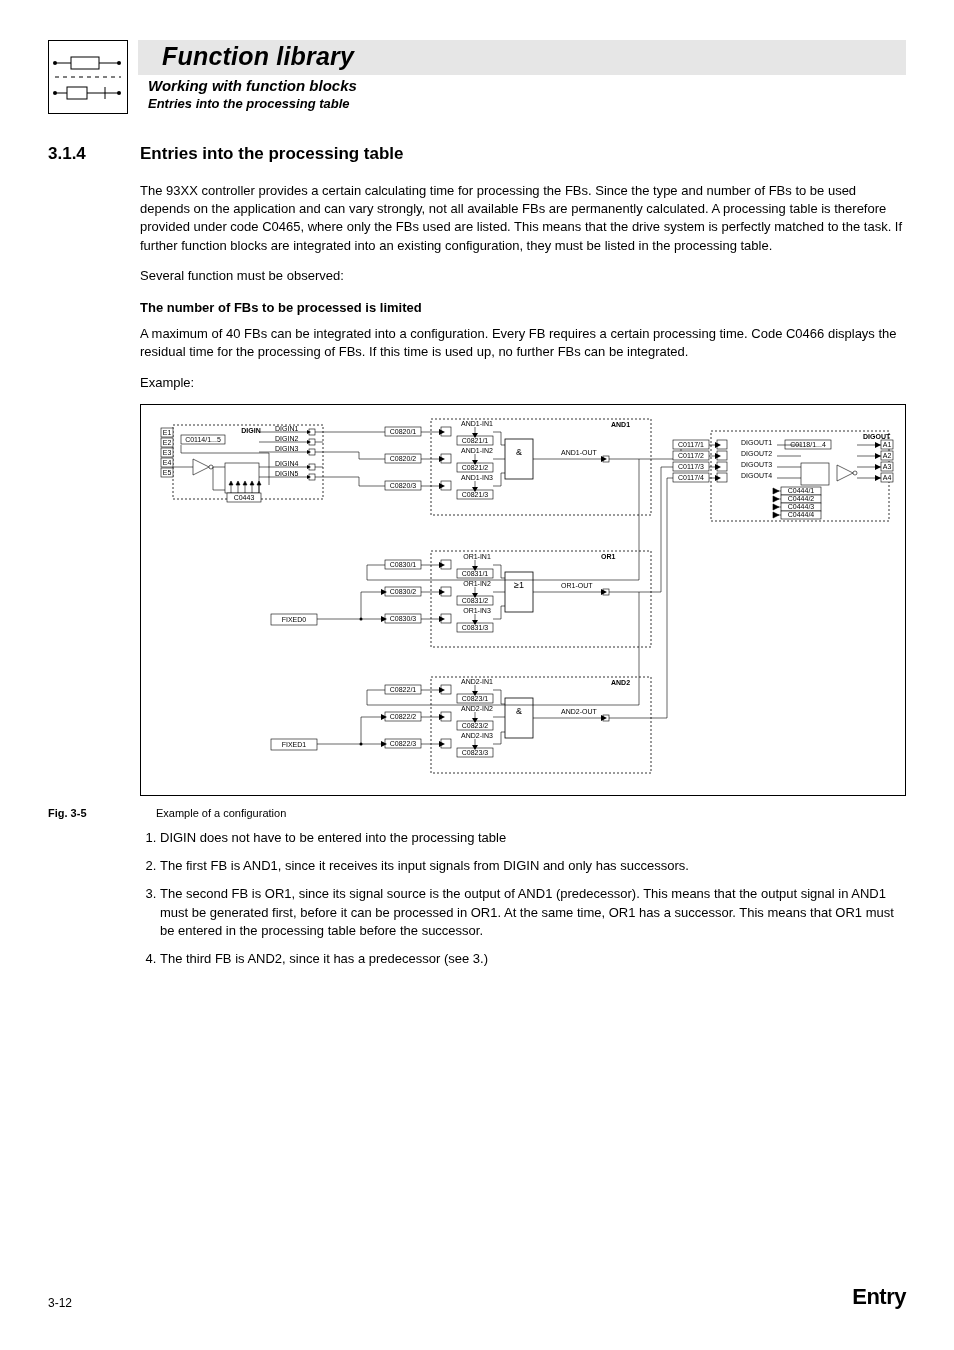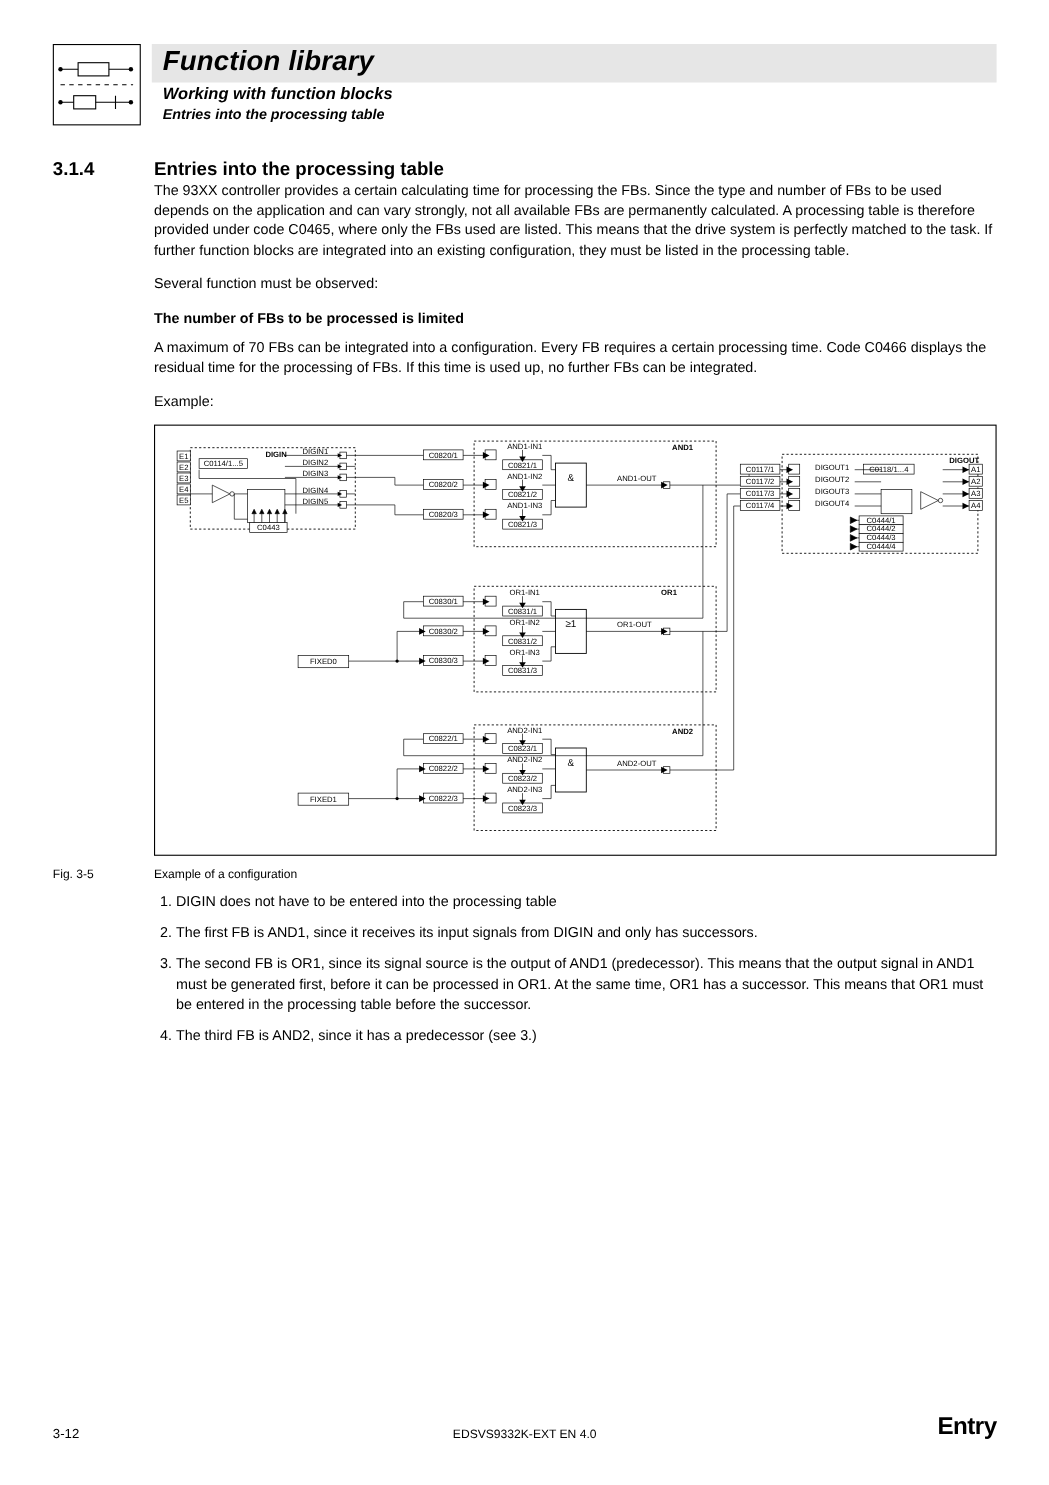--- a/index.html
+++ b/index.html
@@ -31,21 +31,21 @@
     position: relative;
     margin-right: 10px;
     flex: 0 0 auto;
     background: #fff;
   }
   .title-col {
     flex: 1 1 auto;
   }
   .title-banner {
     background: #e6e6e6;
-    padding: 2px 10px 4px 10px;
+    padding: 2px 10px 4px 24px;
     margin-bottom: 2px;
   }
   .title-banner h1 {
     margin: 0;
     font-style: italic;
     font-weight: bold;
     font-size: 25px;
     letter-spacing: 0.2px;
   }
   .subtitle {
@@ -58,20 +58,21 @@
   .subsubtitle {
     padding-left: 10px;
     font-style: italic;
     font-weight: bold;
     font-size: 13px;
     margin: 2px 0 0 0;
   }
   .section-row {
     display: flex;
     align-items: flex-start;
+    margin-bottom: 18px;
   }
   .section-number {
     width: 92px;
     flex: 0 0 auto;
     font-weight: bold;
     font-size: 17px;
   }
   .section-title {
     font-weight: bold;
     font-size: 17px;
@@ -95,23 +96,24 @@
   .figure-wrap svg {
     display: block;
   }
   .fig-caption-row {
     display: flex;
     align-items: baseline;
     font-size: 11px;
     margin: 6px 0 8px 0;
   }
   .fig-caption-row .fig-label {
-    width: 92px;
+    width: 108px;
     flex: 0 0 auto;
     margin-left: -92px;
+    font-weight: bold;
   }
   .ol {
     margin: 0 0 28px 0;
     padding-left: 20px;
   }
   .ol li {
     margin-bottom: 10px;
   }
   .footer {
     position: absolute;
@@ -172,21 +174,21 @@
   <div class="section-row">
     <div class="section-number">3.1.4</div>
     <div class="section-title">Entries into the processing table</div>
   </div>
 
   <div class="body">
     <p>The 93XX controller provides a certain calculating time for processing the FBs. Since the type and number of FBs to be used depends on the application and can vary strongly, not all available FBs are permanently calculated. A processing table is therefore provided under code C0465, where only the FBs used are listed. This means that the drive system is perfectly matched to the task. If further function blocks are integrated into an existing configuration, they must be listed in the processing table.</p>
     <p>Several function must be observed:</p>
 
     <p class="heading-small">The number of FBs to be processed is limited</p>
-    <p>A maximum of 70 FBs can be integrated into a configuration. Every FB requires a certain processing time.  Code C0466 displays the residual time for the processing of FBs. If this time is used up, no further FBs can be integrated.</p>
+    <p>A maximum of 40 FBs can be integrated into a configuration. Every FB requires a certain processing time.  Code C0466 displays the residual time for the processing of FBs. If this time is used up, no further FBs can be integrated.</p>
 
 
     <p>Example:</p>
 
     <div class="figure-wrap">
 <svg width="762" height="390" viewBox="0 0 762 390" font-family="Arial" font-size="7" fill="#000">
 
   <g>
     <rect x="32" y="20" width="150" height="74" fill="none" stroke="#000" stroke-width="0.8" stroke-dasharray="2 2"></rect>
     <text x="110" y="28" font-weight="bold" text-anchor="middle">DIGIN</text>
@@ -596,17 +598,16 @@
     <ol class="ol">
       <li>DIGIN does not have to be entered into the processing table</li>
       <li>The first FB is AND1, since it receives its input signals from DIGIN and only has successors.</li>
       <li>The second FB is OR1, since its signal source is the output of AND1 (predecessor).  This means that the output signal in AND1 must be generated first, before it can be processed in OR1. At the same time, OR1 has a successor. This means that OR1 must be entered in the processing table before the successor.</li>
       <li>The third FB is AND2, since it has a predecessor (see 3.)</li>
     </ol>
   </div>
 
   <div class="footer">
     <span>3-12</span>
-    <span class="center">EDSVS9332K-EXT EN 4.0</span>
     <span class="brand">Entry</span>
   </div>
 
 </div>
 
 </body></html>

